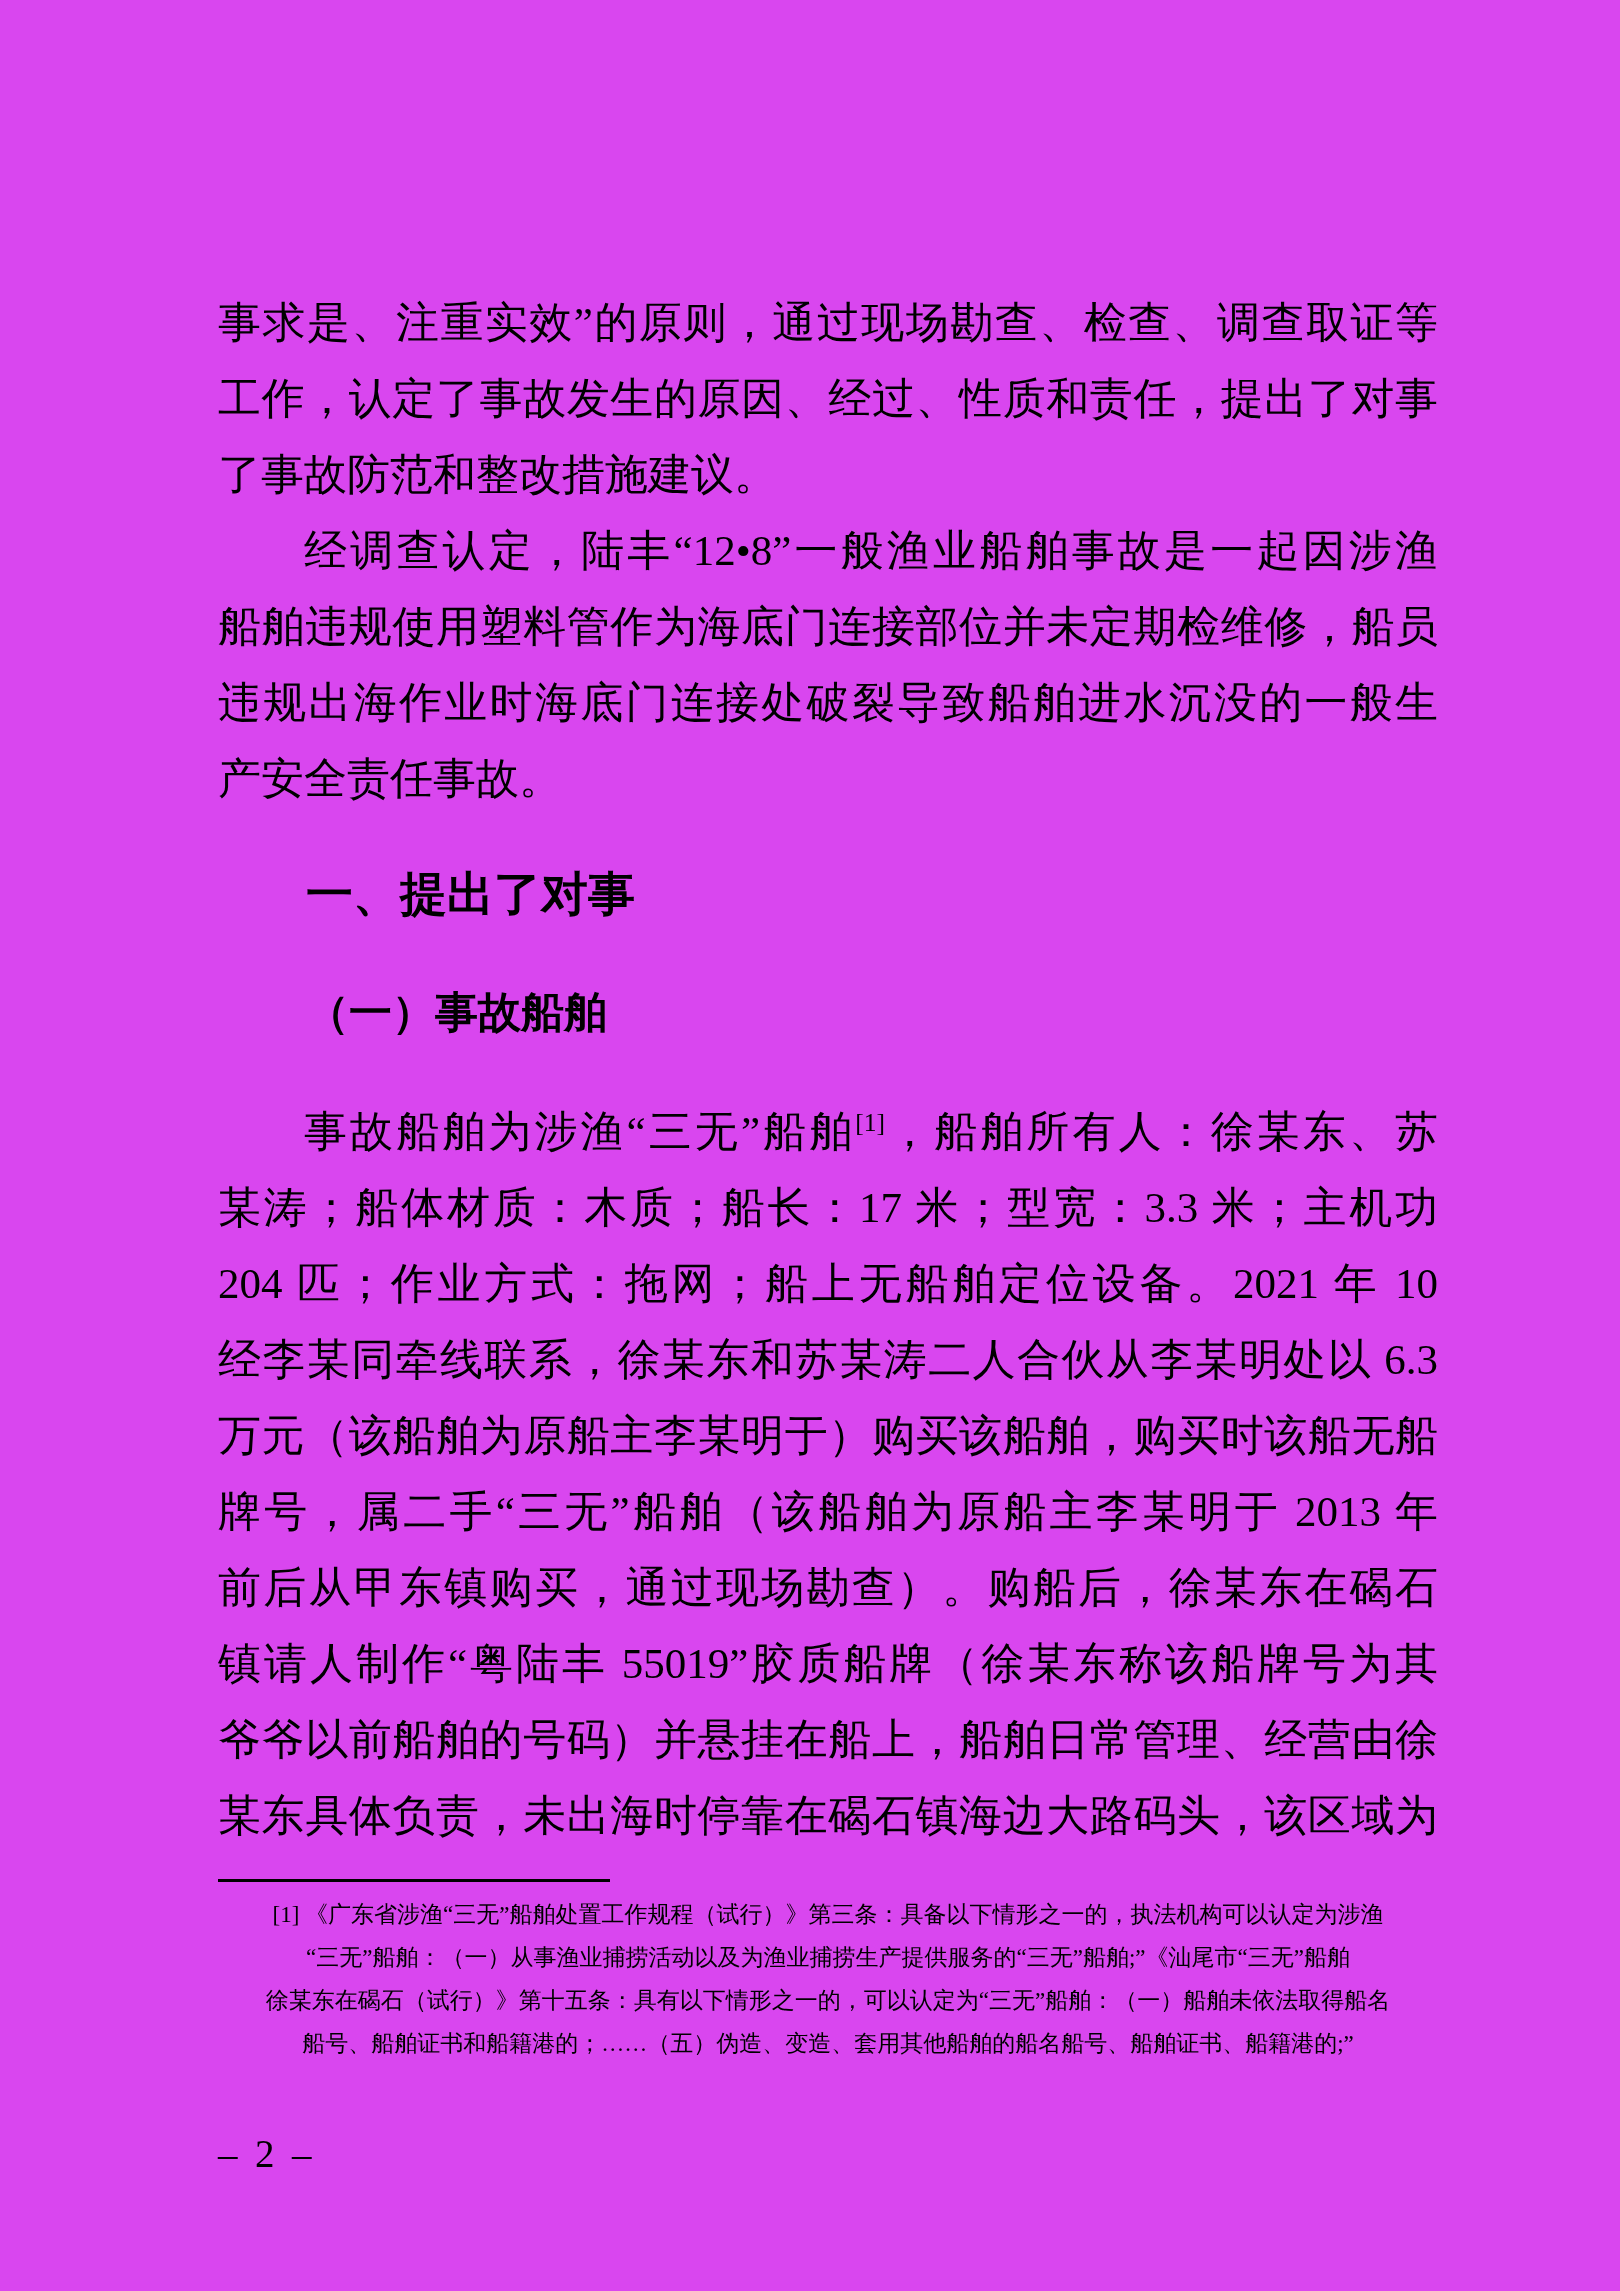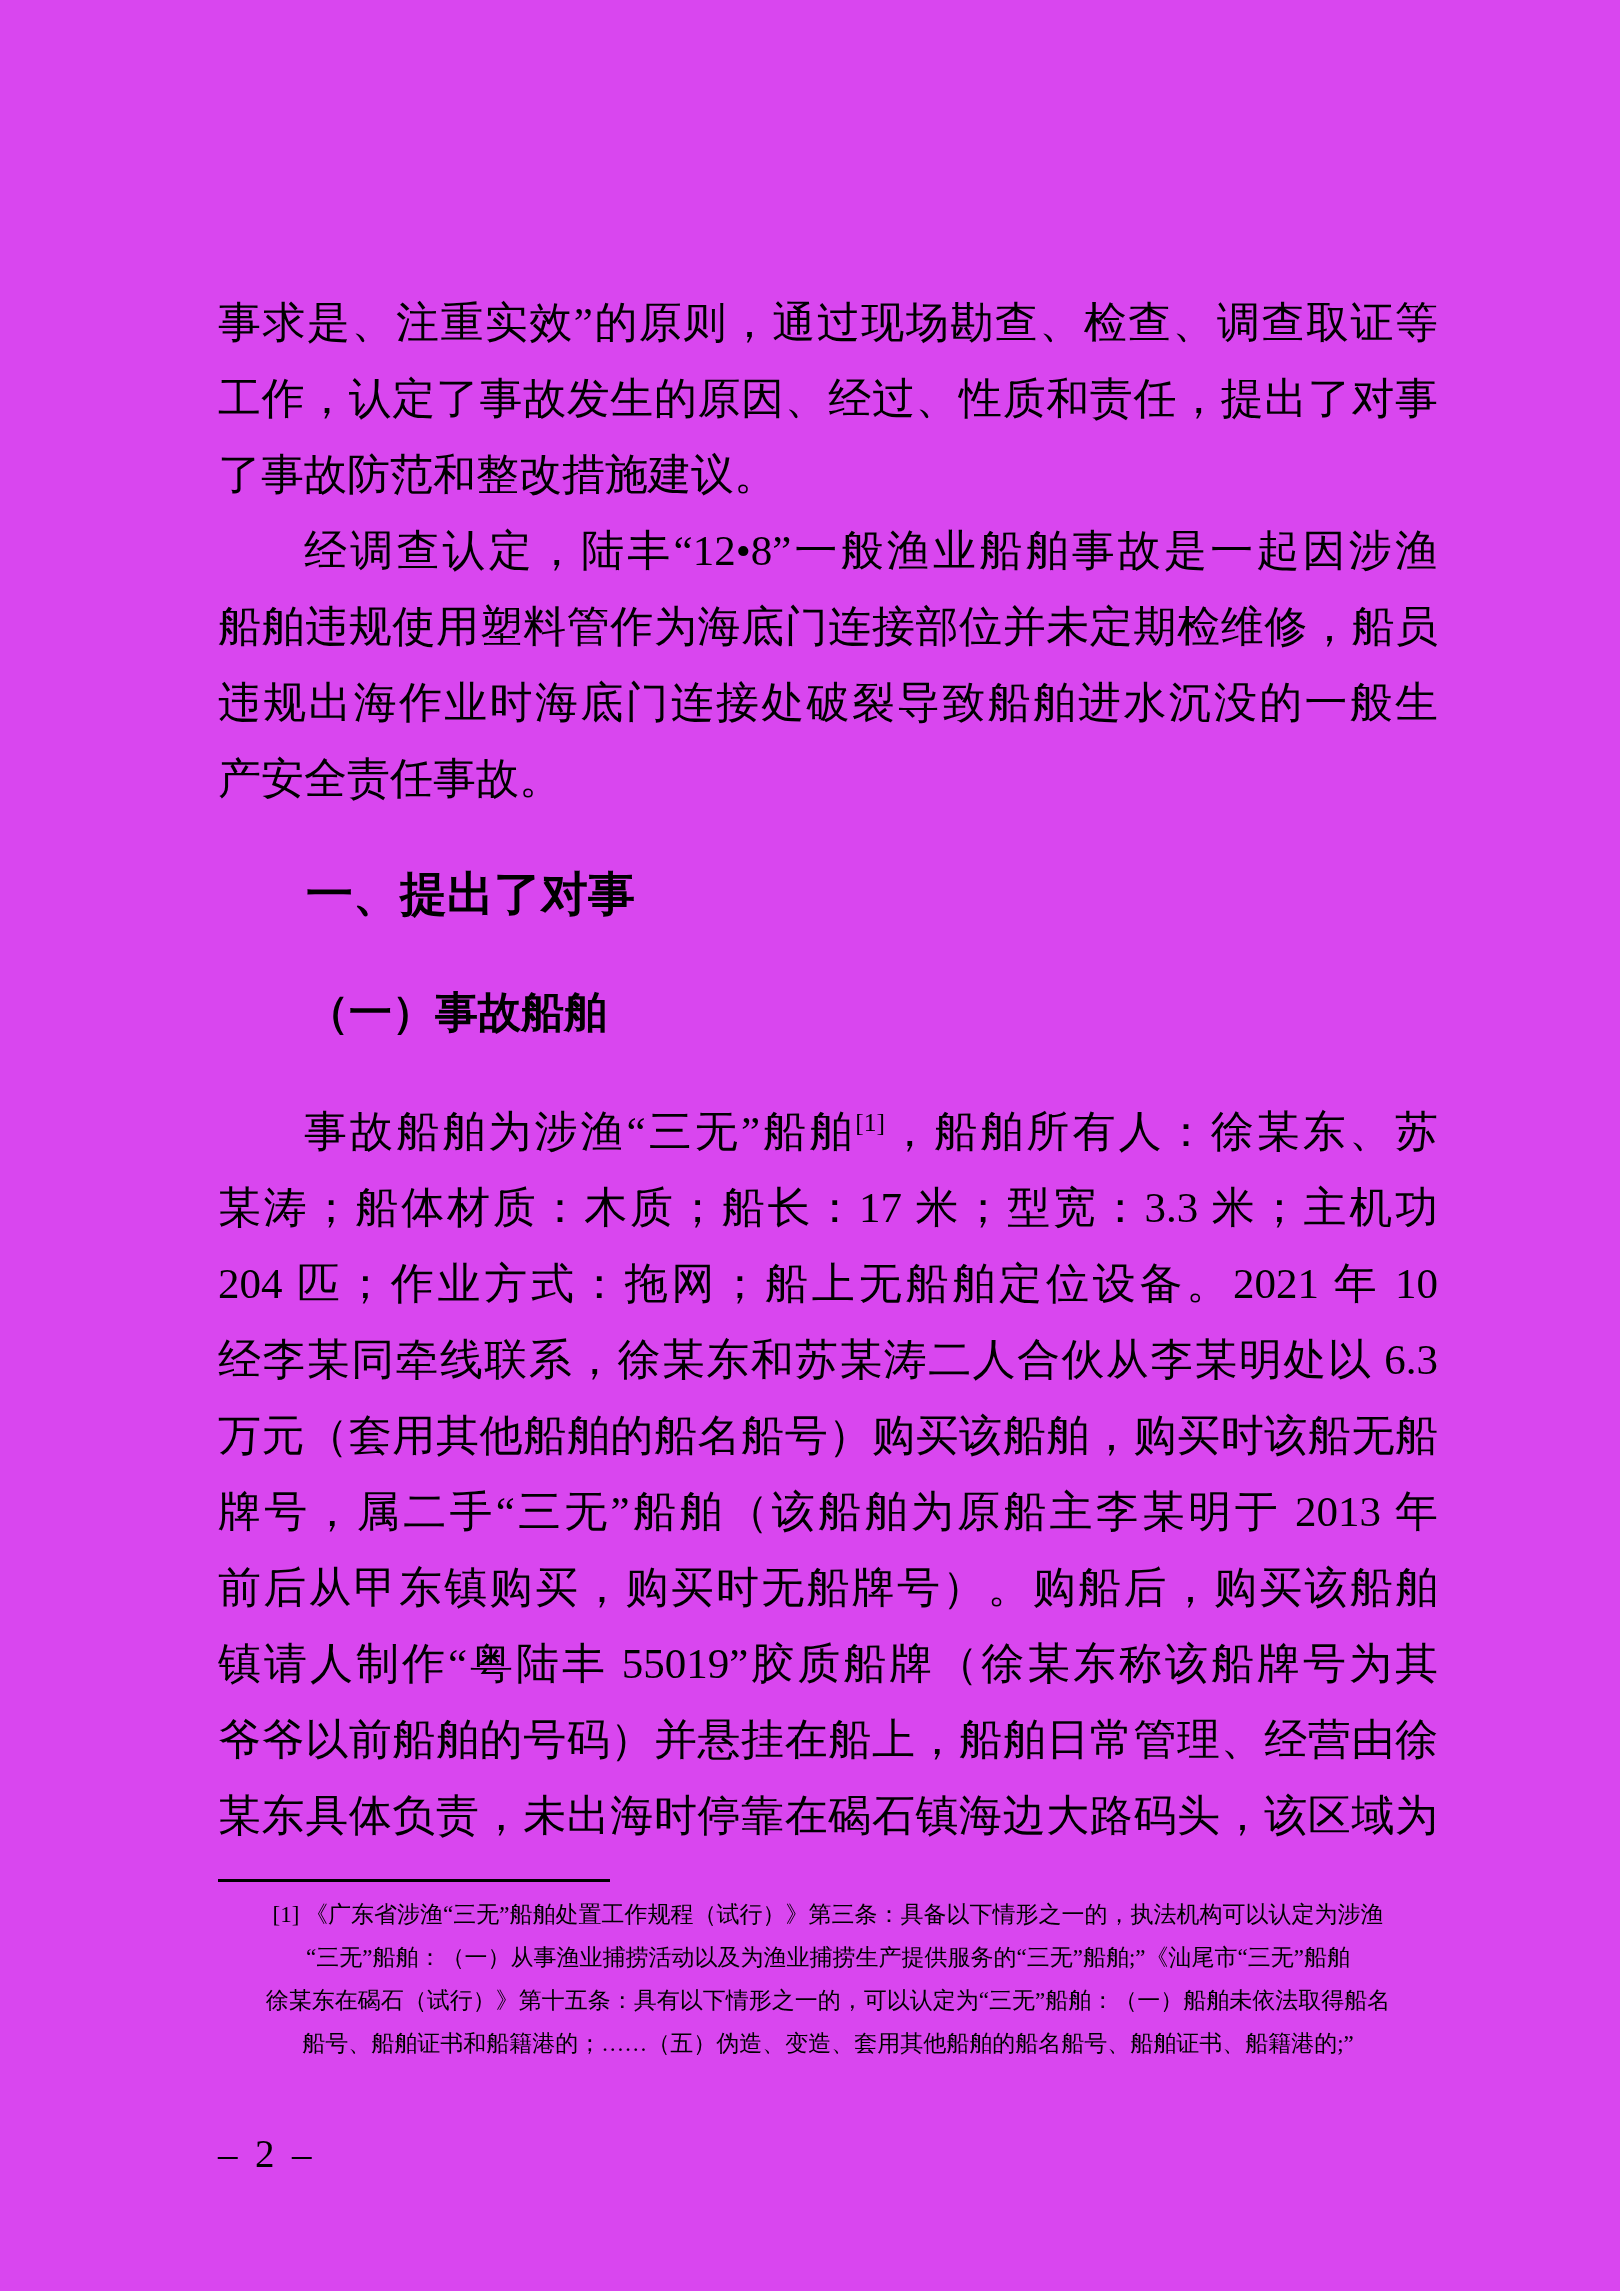--- a/index.html
+++ b/index.html
@@ -104,23 +104,23 @@
 
     <h2 class="line heading1">一、提出了对事</h2>
     <h3 class="line heading2">（一）事故船舶</h3>
 
     <div class="line indent">
       <span>事故船舶为涉渔“三无”船舶</span><sup class="fnref">[1]</sup><span>，船舶所有人：徐某东、苏</span>
     </div>
     <div class="line">某涛；船体材质：木质；船长：17 米；型宽：3.3 米；主机功率：</div>
     <div class="line">204 匹；作业方式：拖网；船上无船舶定位设备。2021 年 10 月，</div>
     <div class="line">经李某同牵线联系，徐某东和苏某涛二人合伙从李某明处以 6.3</div>
-    <div class="line">万元（套用其他船舶的船名船号）购买该船舶，购买时该船无船</div>
+    <div class="line">万元（该船舶为原船主李某明于）购买该船舶，购买时该船无船</div>
     <div class="line">牌号，属二手“三无”船舶（该船舶为原船主李某明于 2013 年</div>
-    <div class="line">前后从甲东镇购买，购买时无船牌号）。购船后，购买该船舶</div>
+    <div class="line">前后从甲东镇购买，通过现场勘查）。购船后，徐某东在碣石</div>
     <div class="line">镇请人制作“粤陆丰 55019”胶质船牌（徐某东称该船牌号为其</div>
     <div class="line">爷爷以前船舶的号码）并悬挂在船上，船舶日常管理、经营由徐</div>
     <div class="line">某东具体负责，未出海时停靠在碣石镇海边大路码头，该区域为</div>
 
   </main>
 
   <div class="fn-sep"></div>
 
   <footer class="footnotes">
     <div class="fn-line">[1]  《广东省涉渔“三无”船舶处置工作规程（试行）》第三条：具备以下情形之一的，执法机构可以认定为涉渔</div>

